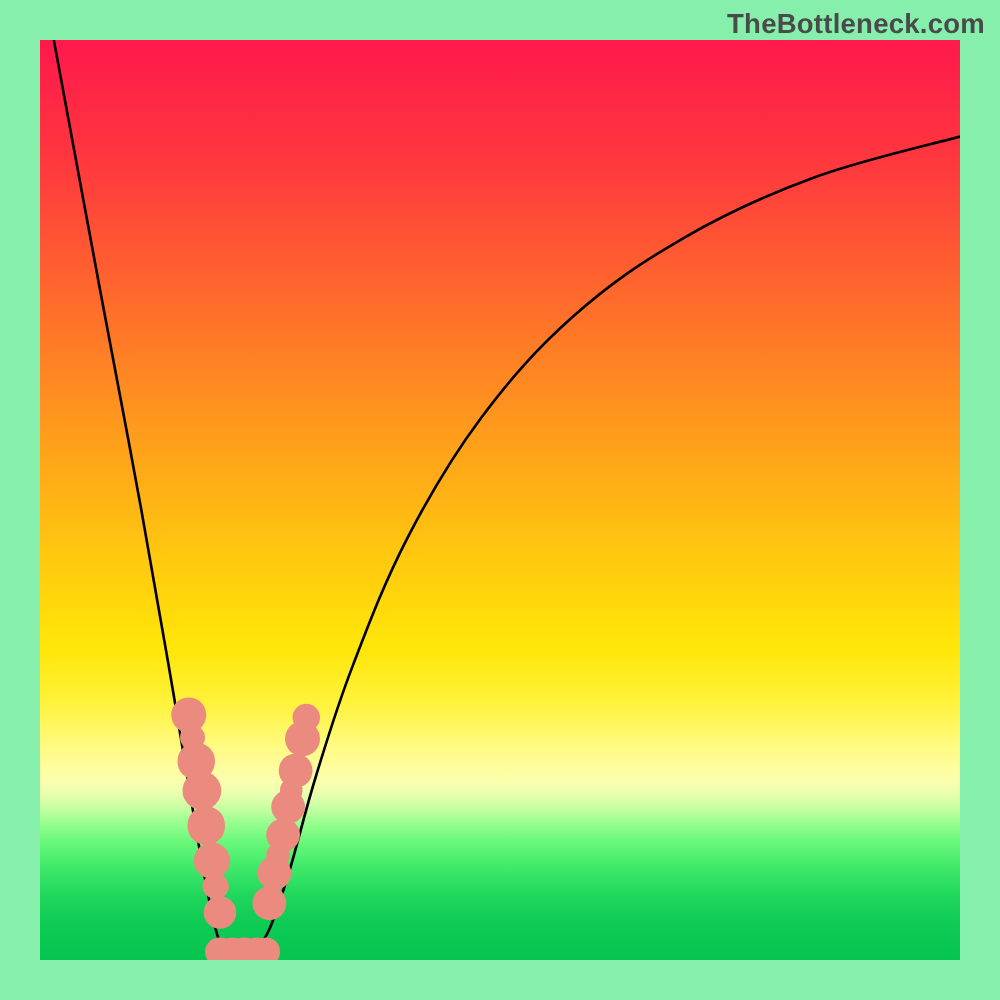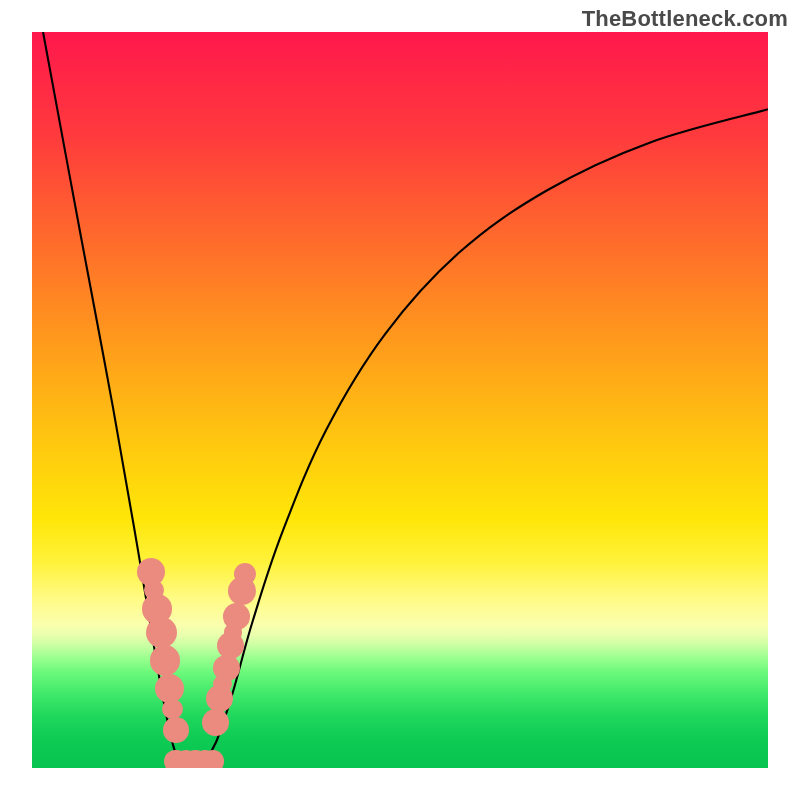--- a/index.html
+++ b/index.html
@@ -1,16 +1,16 @@
 <!DOCTYPE html>
 <html><head>
 <meta charset="utf-8">
 <style>
   html,body{margin:0;padding:0;width:800px;height:800px;overflow:hidden;background:#000;font-family:Arial,Helvetica,sans-serif}
-  .frame{position:absolute;inset:0;background:#ffffff}
+  .frame{position:absolute;inset:0;background:#86efac}
   .plot{position:absolute;left:32px;top:32px;width:736px;height:736px;overflow:hidden}
   .grad{position:absolute;inset:0;background:linear-gradient(to bottom,
     #ff184c 0%,
     #ff3a3d 14%,
     #ff6a2c 28%,
     #ff9a1c 42%,
     #ffc80f 56%,
     #ffe608 66%,
     #fff23a 72%,
     #fffb85 77%,

